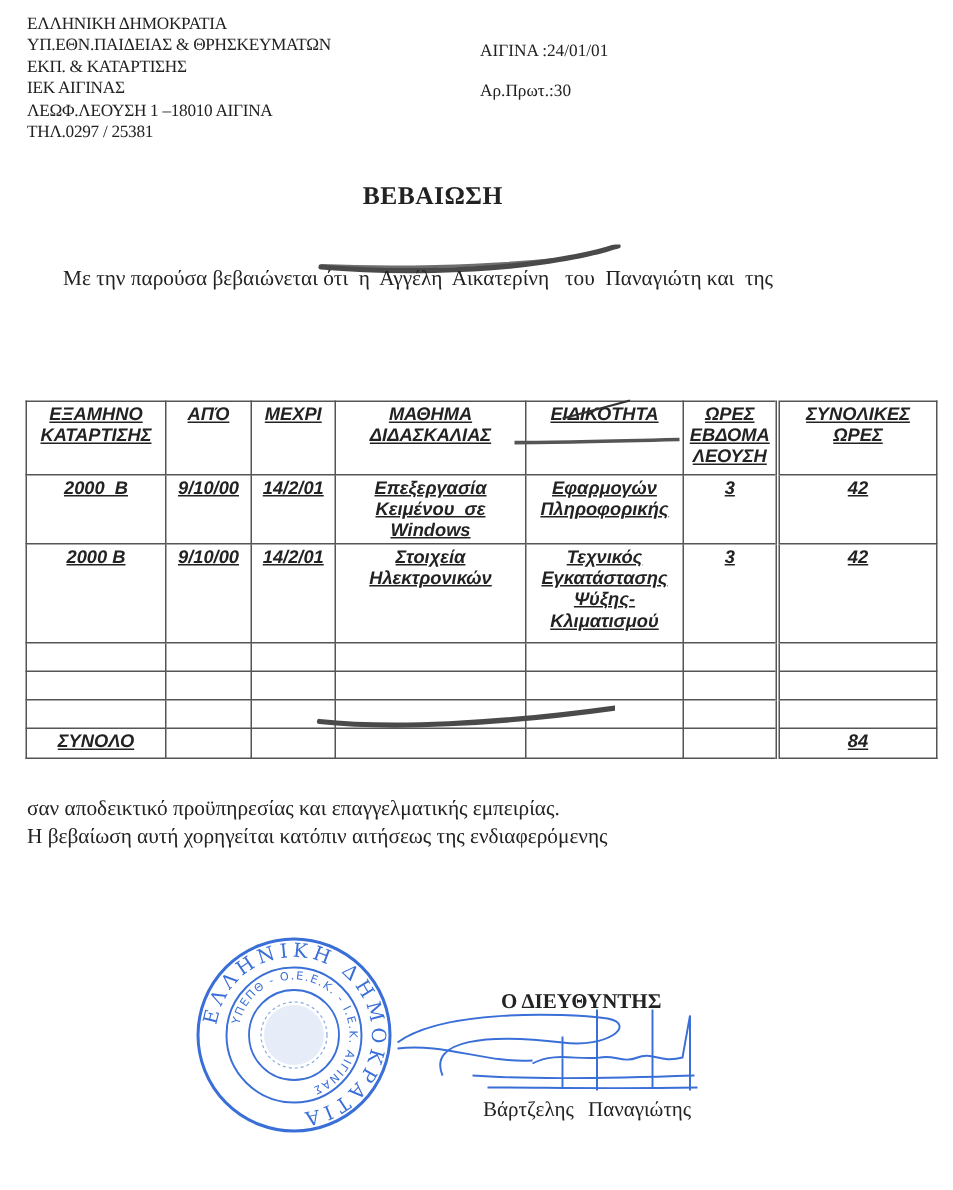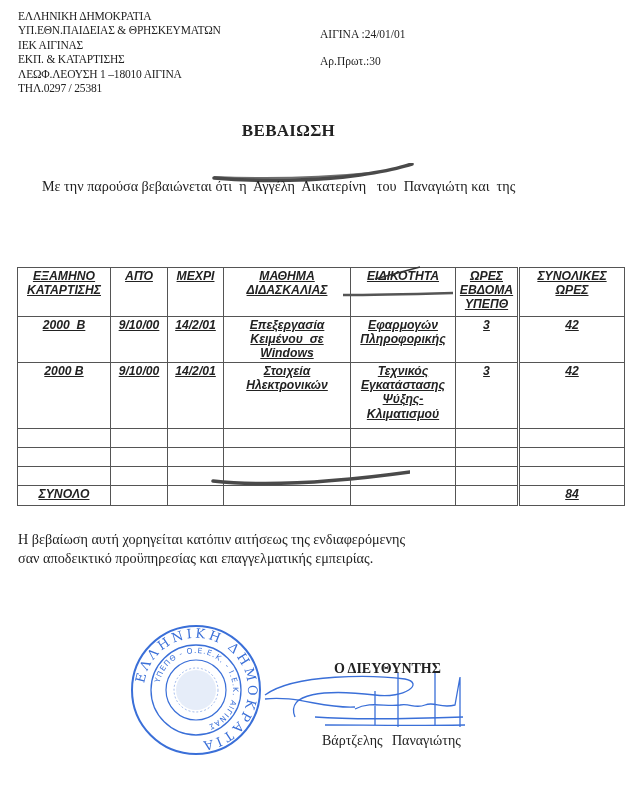--- a/index.html
+++ b/index.html
@@ -22,22 +22,22 @@
   .closing { left:18px; top:530px; font-size:14.2px; line-height:19px; }
   .sig-title { left:334px; top:661px; font-size:14px; white-space:nowrap;font-weight:bold; }
   .sig-name { left:322px; top:733px; font-size:14px; white-space:nowrap; word-spacing:6px; }
 </style>
 </head>
 <body>
 
 <div class="abs hdr-left">
   <div>ΕΛΛΗΝΙΚΗ ΔΗΜΟΚΡΑΤΙΑ</div>
   <div>ΥΠ.ΕΘΝ.ΠΑΙΔΕΙΑΣ &amp; ΘΡΗΣΚΕΥΜΑΤΩΝ</div>
+  <div>ΕΚΠ. &amp; ΚΑΤΑΡΤΙΣΗΣ</div>
   <div>ΙΕΚ ΑΙΓΙΝΑΣ</div>
-  <div>ΕΚΠ. &amp; ΚΑΤΑΡΤΙΣΗΣ</div>
   <div>ΛΕΩΦ.ΛΕΟΥΣΗ 1 –18010 ΑΙΓΙΝΑ</div>
   <div>ΤΗΛ.0297 / 25381</div>
 </div>
 
 <div class="abs hdr-right" style="top:28px">ΑΙΓΙΝΑ :24/01/01</div>
 <div class="abs hdr-right" style="top:55px">Αρ.Πρωτ.:30</div>
 
 <div class="abs title">ΒΕΒΑΙΩΣΗ</div>
 
 <svg class="scribble" style="left:200px;top:163px" width="215" height="22">
@@ -59,21 +59,21 @@
       <col style="width:63px">
       <col style="width:106px">
   </colgroup>
   <tbody>
       <tr style="height:49px">
     <td><span>ΕΞΑΜΗΝΟ</span><br><span>ΚΑΤΑΡΤΙΣΗΣ</span></td>
     <td><span>ΑΠΌ</span></td>
     <td><span>ΜΕΧΡΙ</span></td>
     <td><span>ΜΑΘΗΜΑ</span><br><span>ΔΙΔΑΣΚΑΛΙΑΣ</span></td>
     <td><span>ΕΙΔΙΚΟΤΗΤΑ</span></td>
-    <td class="dbl"><span>ΩΡΕΣ</span><br><span>ΕΒΔΟΜΑ</span><br><span>ΥΠΕΠΘ</span></td>
+    <td class="dbl"><span>ΩΡΕΣ</span><br><span>ΕΒΔΟΜΑ</span><br><span>ΛΕΟΥΣΗ</span></td>
     <td><span>ΣΥΝΟΛΙΚΕΣ</span><br><span>ΩΡΕΣ</span></td>
   </tr>
   <tr style="height:46px">
     <td><span style="white-space:pre">2000  Β</span></td>
     <td><span>9/10/00</span></td>
     <td><span>14/2/01</span></td>
     <td><span>Επεξεργασία</span><br><span style="white-space:pre">Κειμένου  σε</span><br><span>Windows</span></td>
     <td><span>Εφαρμογών</span><br><span>Πληροφορικής</span></td>
     <td class="dbl"><span>3</span></td>
     <td><span>42</span></td>
@@ -128,22 +128,22 @@
 
 <svg class="scribble" style="left:335px;top:265px" width="120" height="40">
   <path d="M8 30 C 40 30, 80 29, 118 28" stroke="#555" stroke-width="2.5" fill="none"></path>
   <path d="M40 14 L 85 2" stroke="#333" stroke-width="1.3" fill="none"></path>
 </svg>
 <svg class="scribble" style="left:210px;top:470px" width="200" height="20">
   <path d="M3 11 C 50 16, 120 13, 200 2" stroke="#4a4a4a" stroke-width="3.5" fill="none" stroke-linecap="round"></path>
 </svg>
 
 <div class="abs closing">
+  <div>σαν αποδεικτικό προϋπηρεσίας και επαγγελματικής εμπειρίας.</div>
   <div>Η βεβαίωση αυτή χορηγείται κατόπιν αιτήσεως της ενδιαφερόμενης</div>
-  <div>σαν αποδεικτικό προϋπηρεσίας και επαγγελματικής εμπειρίας.</div>
 </div>
 
 <svg class="abs" style="left:128px;top:622px" width="136" height="136" viewBox="0 0 136 136">
   <defs>
     <path id="outerArc" d="M68,68 m-52,0 a52,52 0 1,1 104,0 a52,52 0 1,1 -104,0"></path>
     <path id="innerArc" d="M68,68 m-37,0 a37,37 0 1,1 74,0 a37,37 0 1,1 -74,0"></path>
   </defs>
   <g stroke="#3a6fd8" fill="none">
     <circle cx="68" cy="68" r="64" stroke-width="2"></circle>
     <circle cx="68" cy="68" r="45" stroke-width="1.3"></circle>

